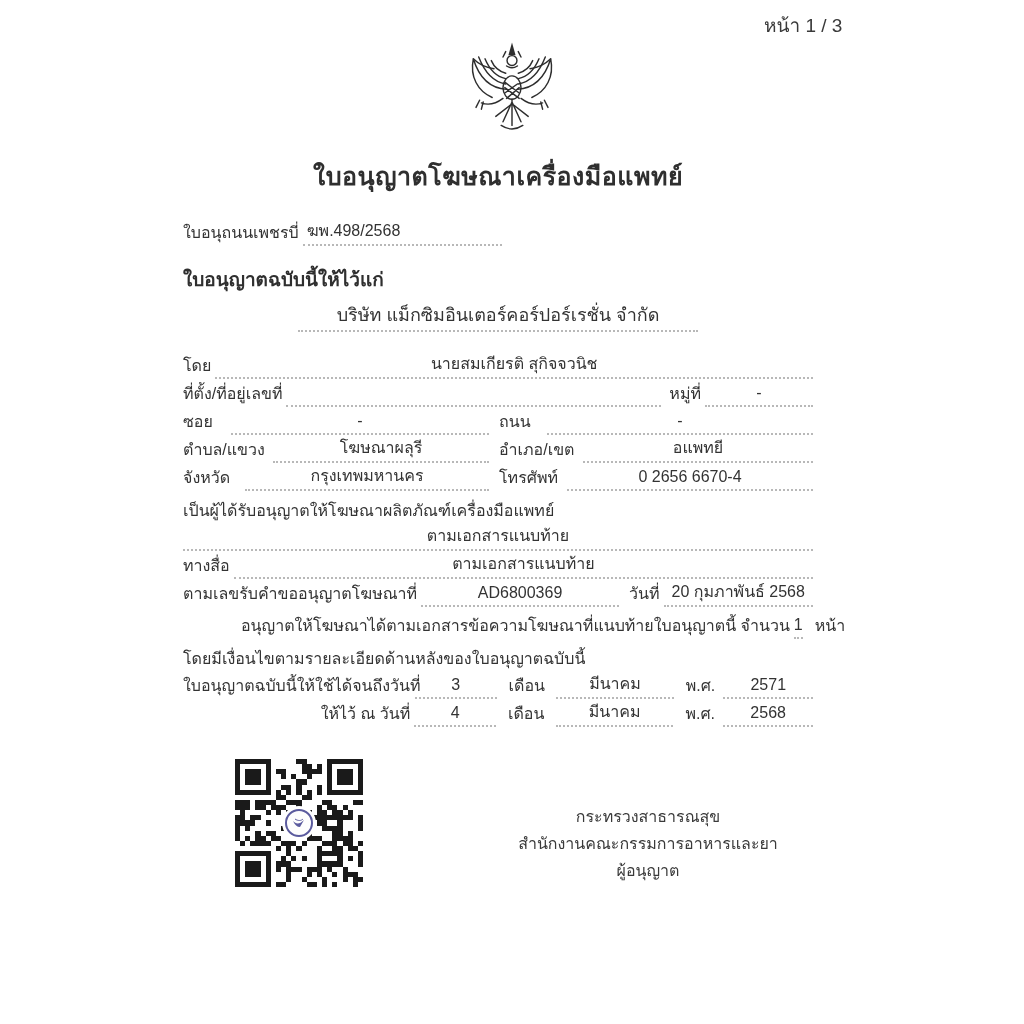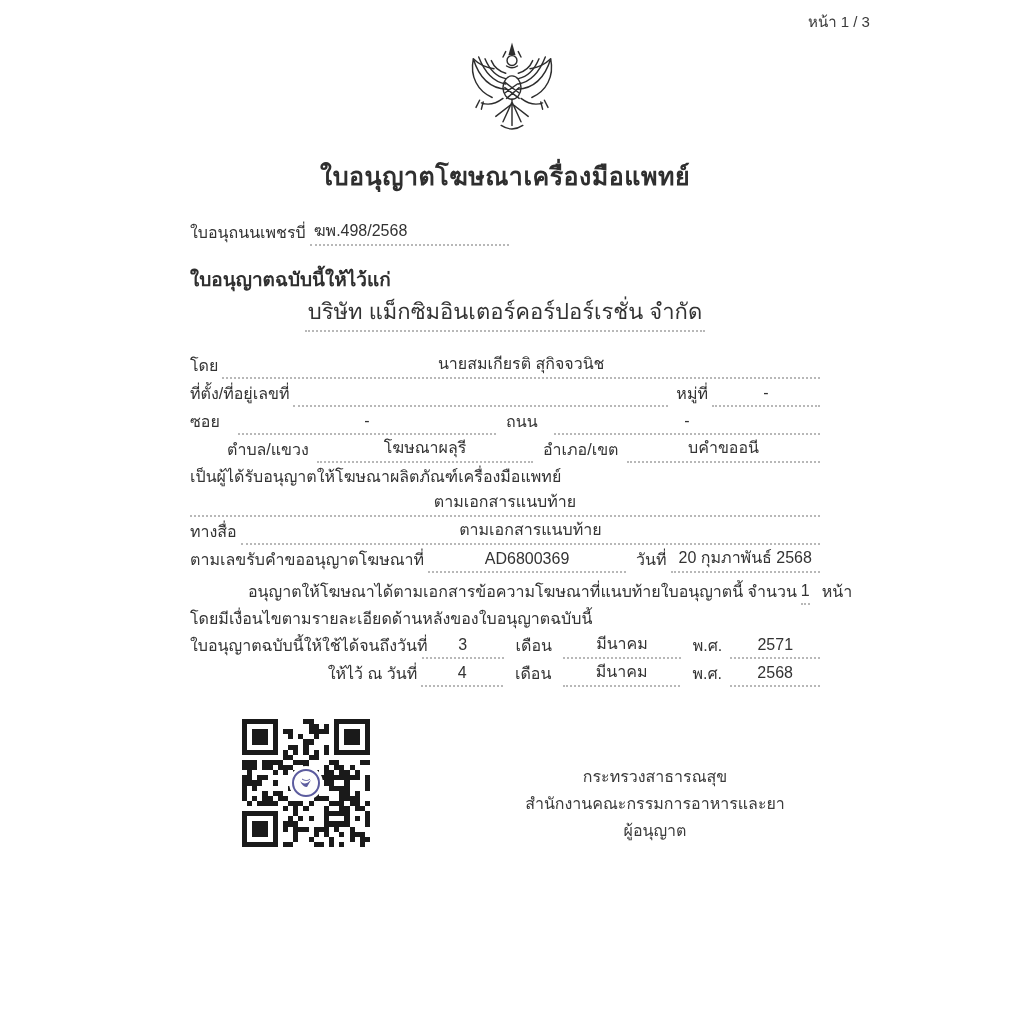--- a/index.html
+++ b/index.html
@@ -1,31 +1,31 @@
 <!DOCTYPE html>
 <html><head>
 <meta charset="utf-8">
 <style>
   html,body{margin:0;padding:0;background:#ffffff;}
   .page{
     position:relative;width:1024px;height:1024px;background:#ffffff;
     font-family:"Liberation Sans","DejaVu Sans",sans-serif;color:#333;overflow:hidden;
   }
-  .page-num{position:absolute;top:10px;left:808px;font-size:15px;color:#3a3a3a;}
+  .page-num{position:absolute;top:10px;left:764px;font-size:19px;color:#3a3a3a;}
   .emblem{position:absolute;top:36px;left:50%;transform:translateX(-50%);}
-  .doc{position:absolute;left:190px;top:156px;width:630px;}
+  .doc{position:absolute;left:183px;top:156px;width:630px;}
   .title{text-align:center;font-size:25px;font-weight:bold;color:#2f2f2f;letter-spacing:.5px;}
   .row{display:flex;align-items:flex-end;height:28px;font-size:16px;}
   .lbl{white-space:nowrap;padding-right:4px;padding-bottom:1px;}
   .dl{border-bottom:2px dotted #b8b8b8;text-align:center;padding-bottom:1px;min-height:20px;}
   .dl.flex{flex:1;}
   .heading{ font-size:19px;font-weight:bold;margin-top:18px;color:#2f2f2f;}
-  .company-row{display:flex;justify-content:center;margin-top:10px;height:28px;align-items:flex-end;font-size:22px;}
+  .company-row{display:flex;justify-content:center;margin-top:10px;height:28px;align-items:flex-end;font-size:18px;}
   .company-row .dl{width:400px;}
-  .plain{margin-top:0;height:26px;display:flex;align-items:flex-end;font-size:16px;}
+  .plain{margin-top:6px;height:26px;display:flex;align-items:flex-end;font-size:16px;}
   .indent{padding-left:58px;}
   .bottom{display:flex;margin-top:32px;}
   .qr-wrap{position:relative;width:128px;height:128px;margin-left:52px;}
   .qr-logo{
     position:absolute;left:50%;top:50%;width:34px;height:34px;transform:translate(-50%,-50%);
     background:#ffffff;border-radius:50%;display:flex;align-items:center;justify-content:center;
   }
   .qr-logo .ring{width:28px;height:28px;border:2px solid #5b5b9e;border-radius:50%;
     display:flex;align-items:center;justify-content:center;box-sizing:border-box;background:#fdfdfd;}
   .sig{width:330px;margin-left:auto;margin-top:44px;text-align:center;font-size:16px;line-height:27px;color:#3a3a3a;}
@@ -97,26 +97,32 @@
     </div>
 
     <div class="row">
       <span class="lbl" style="width:44px;">ซอย</span>
       <span class="dl" style="width:258px;">-</span>
       <span class="lbl" style="padding-left:10px;width:44px;">ถนน</span>
       <span class="dl flex">-</span>
     </div>
 
     <div class="row">
-      <span class="lbl" style="width:86px;margin-left:37px;">ตำบล/แขวง</span>
+      <span class="lbl" style="width:86px;">ตำบล/แขวง</span>
       <span class="dl" style="width:216px;">โฆษณาผลุรี</span>
       <span class="lbl" style="padding-left:10px;width:80px;">อำเภอ/เขต</span>
-      <span class="dl flex">บคำขออนี</span>
-    </div>
-
+      <span class="dl flex">อแพทยี</span>
+    </div>
+
+    <div class="row">
+      <span class="lbl" style="width:58px;">จังหวัด</span>
+      <span class="dl" style="width:244px;">กรุงเทพมหานคร</span>
+      <span class="lbl" style="padding-left:10px;width:64px;">โทรศัพท์</span>
+      <span class="dl flex">0 2656 6670-4</span>
+    </div>
 
     <div class="plain">เป็นผู้ได้รับอนุญาตให้โฆษณาผลิตภัณฑ์เครื่องมือแพทย์</div>
 
     <div class="row" style="margin-top:0;">
       <span class="dl flex">ตามเอกสารแนบท้าย</span>
     </div>
 
     <div class="row">
       <span class="lbl">ทางสื่อ</span>
       <span class="dl flex">ตามเอกสารแนบท้าย</span>

